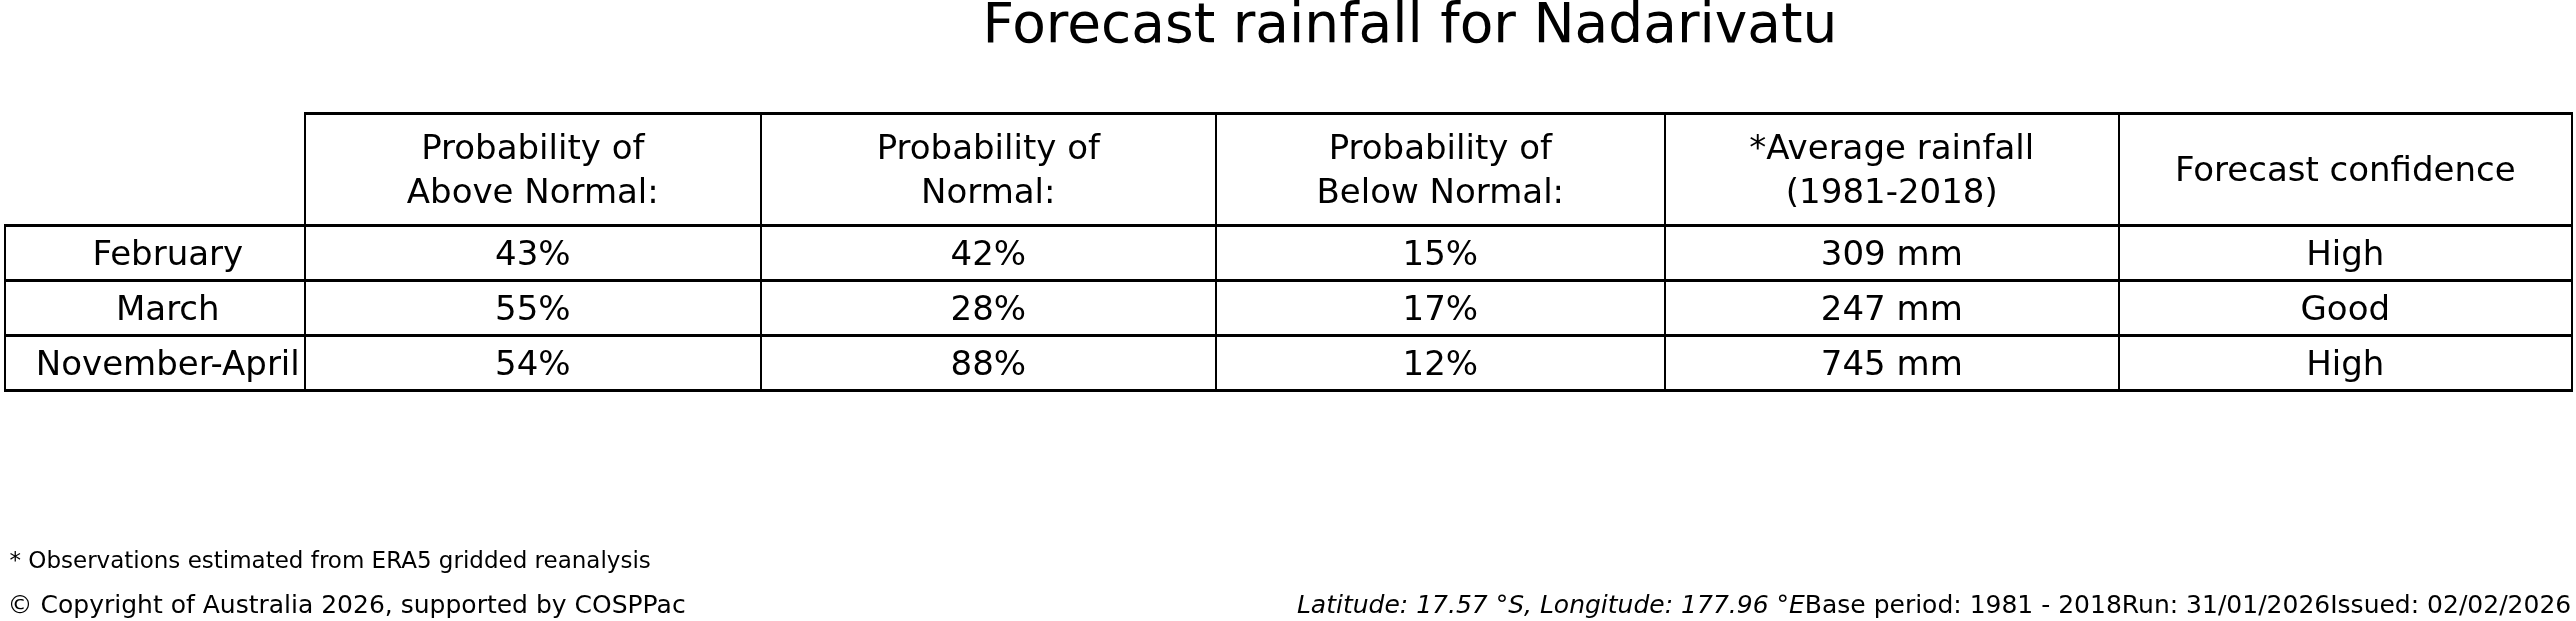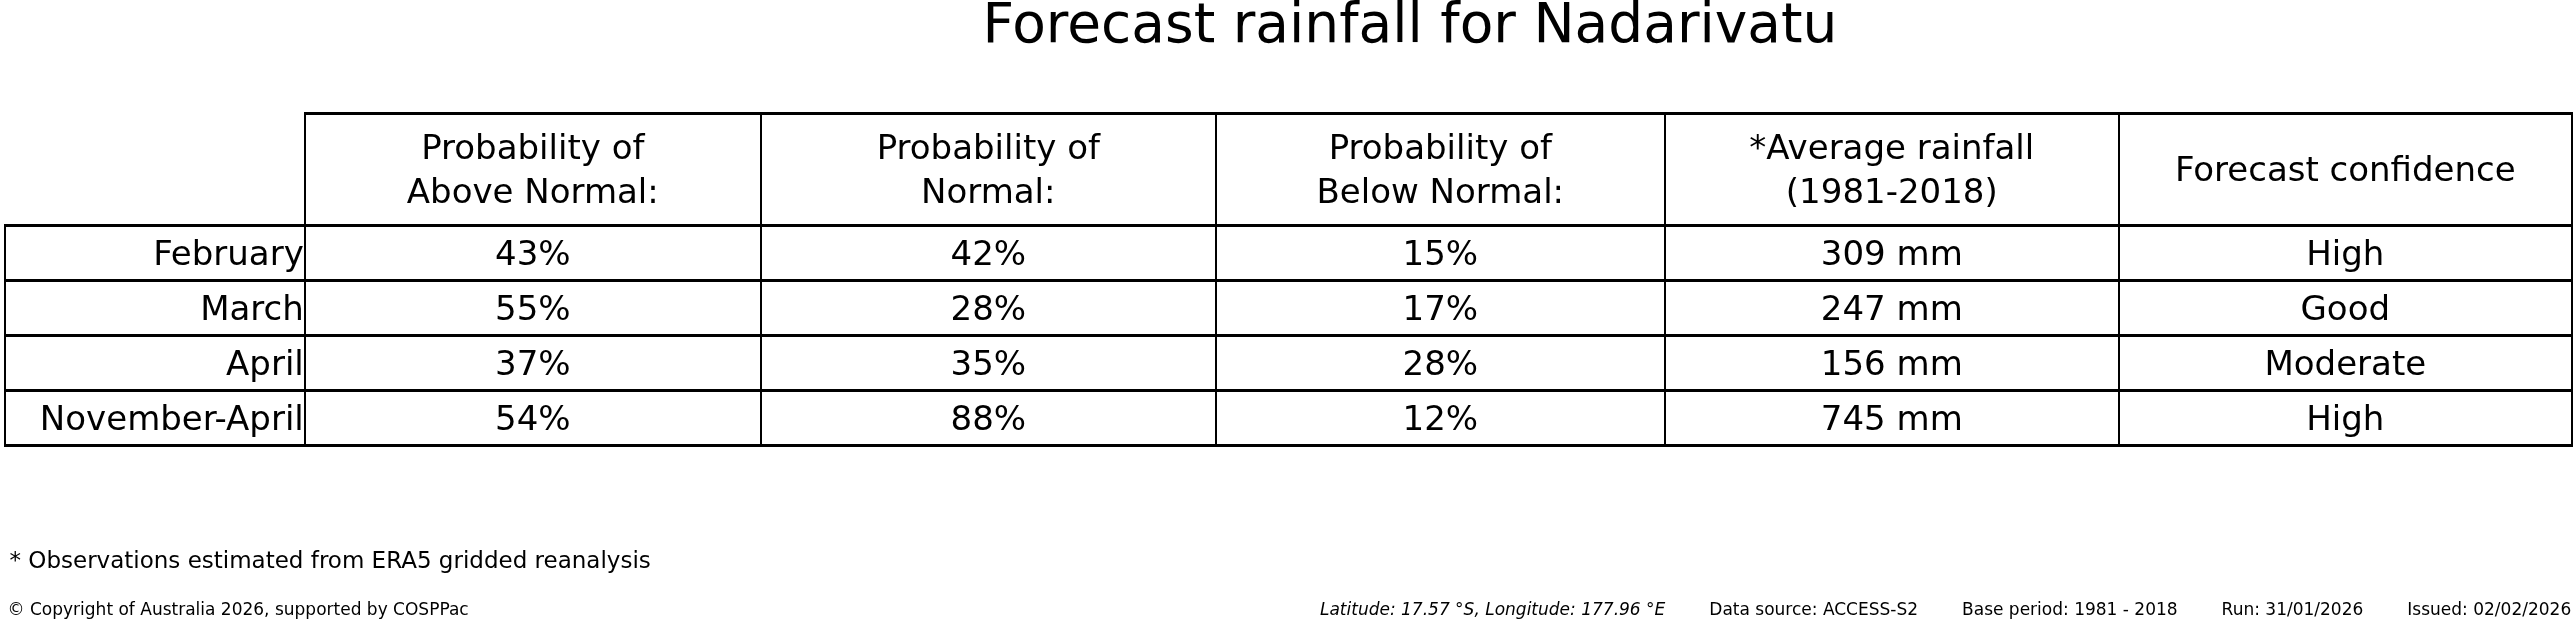--- a/index.html
+++ b/index.html
@@ -50,41 +50,40 @@
     line-height: 1.28;
   }
   .forecast-table thead th.corner {
     border: none;
     background: transparent;
   }
   .forecast-table tbody td {
     height: 52px;
   }
   .forecast-table tbody td.rowlabel {
-    text-align: right;
+    text-align: center;
     padding-left: 26px;
   }
 
   .footnote {
     position: absolute;
     left: 9.5px;
     top: 547px;
     font-size: 23px;
     white-space: nowrap;
   }
 
   .footer {
     position: absolute;
     left: 7.6px;
     right: 4.8px;
     bottom: 1.9px;
     display: flex;
     align-items: flex-start;
-    gap: 44px;
-    font-size: 17px;
+    font-size: 25px;
     white-space: nowrap;
   }
   .footer .push-right { margin-left: auto; font-style: italic; }
 </style>
 </head>
 <body>
 
 <h1 class="title">Forecast rainfall for Nadarivatu</h1>
 
 <table class="forecast-table">
@@ -121,41 +120,32 @@
     </tr>
     <tr>
       <td class="rowlabel">March</td>
       <td>55%</td>
       <td>28%</td>
       <td>17%</td>
       <td>247 mm</td>
       <td>Good</td>
     </tr>
     <tr>
-      <td class="rowlabel">April</td>
-      <td>37%</td>
-      <td>35%</td>
-      <td>28%</td>
-      <td>156 mm</td>
-      <td>Moderate</td>
-    </tr>
-    <tr>
       <td class="rowlabel">November-April</td>
       <td>54%</td>
       <td>88%</td>
       <td>12%</td>
       <td>745 mm</td>
       <td>High</td>
     </tr>
   </tbody>
 </table>
 
 <div class="footnote">* Observations estimated from ERA5 gridded reanalysis</div>
 
 <div class="footer">
   <span>© Copyright of Australia 2026, supported by COSPPac</span>
   <span class="push-right">Latitude: 17.57 °S, Longitude: 177.96 °E</span>
-  <span>Data source: ACCESS-S2</span>
   <span>Base period: 1981 - 2018</span>
   <span>Run: 31/01/2026</span>
   <span>Issued: 02/02/2026</span>
 </div>
 
 
 </body></html>

